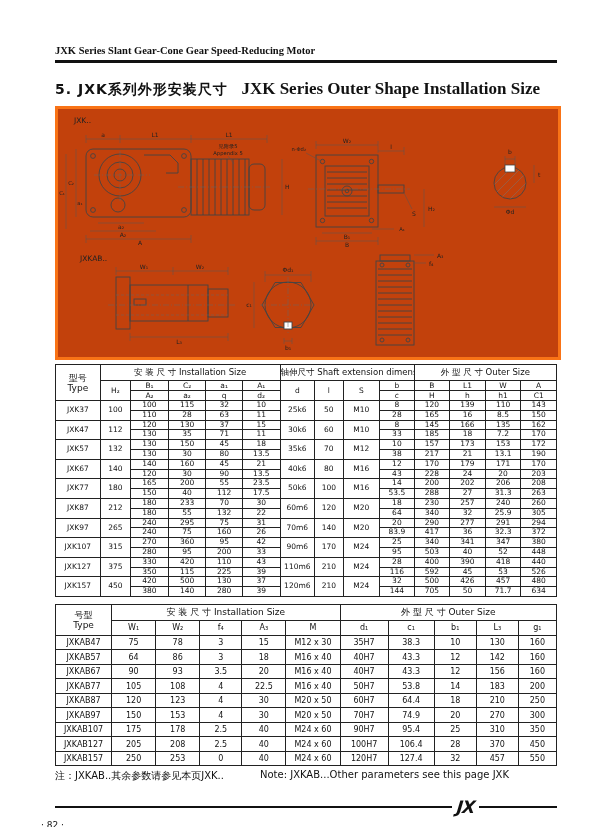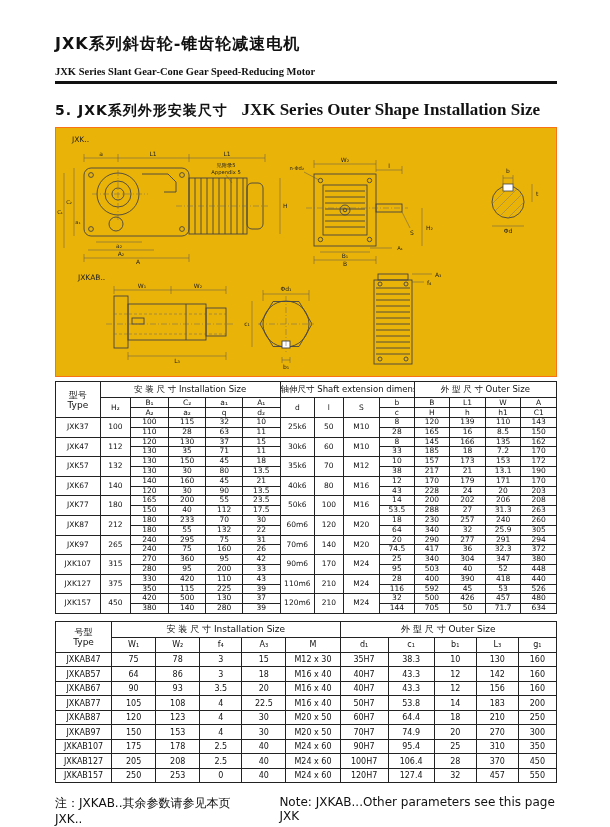--- a/index.html
+++ b/index.html
@@ -7,57 +7,56 @@
   .page{padding:34px 53px 0 55px;position:relative;}
   
   .title-cn{font-size:16px;font-weight:bold;letter-spacing:1px;}
   .title-en{font-family:"Liberation Serif","DejaVu Serif",serif;font-weight:bold;font-size:10.5px;margin-top:11px;}
   .head-rule{border-top:3px solid #111;margin-top:4px;}
   
   .section-title{margin-top:16px;margin-bottom:7px;font-weight:bold;}
   .section-title .cn{font-size:14px;letter-spacing:1px;}
   .section-title .en{font-family:"Liberation Serif","DejaVu Serif",serif;font-size:17px;margin-left:8px;}
   
-  .drawing-box{border:1px solid #f97316;width:500px;height:248px;background:#eab308;}
+  .drawing-box{border:3px solid #f97316;width:500px;height:248px;background:#c2410c;}
   svg text{font-family:"DejaVu Sans",sans-serif;fill:#222;}
   .dim-t{font-size:6px;}
   .dim-s{font-size:5.2px;}
   .fig-label{font-size:7.5px;}
   
   table{border-collapse:collapse;table-layout:fixed;width:502px;margin-top:4px;color:#111;}
   th,td{border:1px solid #222;text-align:center;padding:0;vertical-align:middle;font-weight:normal;overflow:hidden;white-space:nowrap;}
   #t1{font-size:7.5px;}
   #t2{font-size:8px;margin-top:7px;}
   .group-h{font-size:9px;height:15px;}
   #t1 .group-h{font-size:8.5px;}
   .type-h div{line-height:10px;font-size:9px;}
   .sub-h{font-size:7.5px;}
   #t2 .sub-h{height:14px;font-size:8px;}
   .split div{line-height:9px;height:9px;}
   .split .top{border-bottom:1px solid #222;}
   #t1 tbody td{height:18px;line-height:8.5px;}
   #t1 tbody td.split div{height:8.8px;line-height:8.8px;}
   #t2 tbody td{height:13.5px;}
   
-  .note{font-size:12px;margin-top:12px;display:flex;gap:36px;}
+  .note{font-size:10px;margin-top:3px;display:flex;gap:36px;}
   
   footer{margin-top:14px;}
   .footer-rule{display:flex;align-items:center;}
   .footer-rule .line{border-top:2.5px solid #111;flex:1;}
   .footer-rule .line.right{flex:0 0 78px;}
   .logo{font-size:17px;font-weight:bold;font-style:italic;letter-spacing:-1px;margin:0 5px;transform:skewX(-6deg);}
   .page-num{font-size:9px;margin-top:3px;margin-left:-14px;}
 </style>
 </head>
 <body>
 
 <div class="page">
 
   <header>
-    <div class="title-cn">JXK系列斜齿轮-锥齿轮减速电机</div>
     <div class="title-en">JXK Series Slant Gear-Cone Gear Speed-Reducing Motor</div>
     <div class="head-rule"></div>
   </header>
 
   <div class="section-title">
     <span class="cn">5. JXK系列外形安装尺寸</span>
     <span class="en">JXK Series Outer Shape Installation Size</span>
   </div>
 
   <div class="drawing-box">
@@ -615,21 +614,21 @@
           </td>
           <td class="split">
             <div class="top">31</div>
             <div>26</div>
           </td>
           <td>70m6</td>
           <td>140</td>
           <td>M20</td>
           <td class="split">
             <div class="top">20</div>
-            <div>74.5</div>
+            <div>83.9</div>
           </td>
           <td class="split">
             <div class="top">290</div>
             <div>417</div>
           </td>
           <td class="split">
             <div class="top">277</div>
             <div>36</div>
           </td>
           <td class="split">
@@ -665,21 +664,21 @@
           <td>M24</td>
           <td class="split">
             <div class="top">25</div>
             <div>95</div>
           </td>
           <td class="split">
             <div class="top">340</div>
             <div>503</div>
           </td>
           <td class="split">
-            <div class="top">304</div>
+            <div class="top">341</div>
             <div>40</div>
           </td>
           <td class="split">
             <div class="top">347</div>
             <div>52</div>
           </td>
           <td class="split">
             <div class="top">380</div>
             <div>448</div>
           </td>

